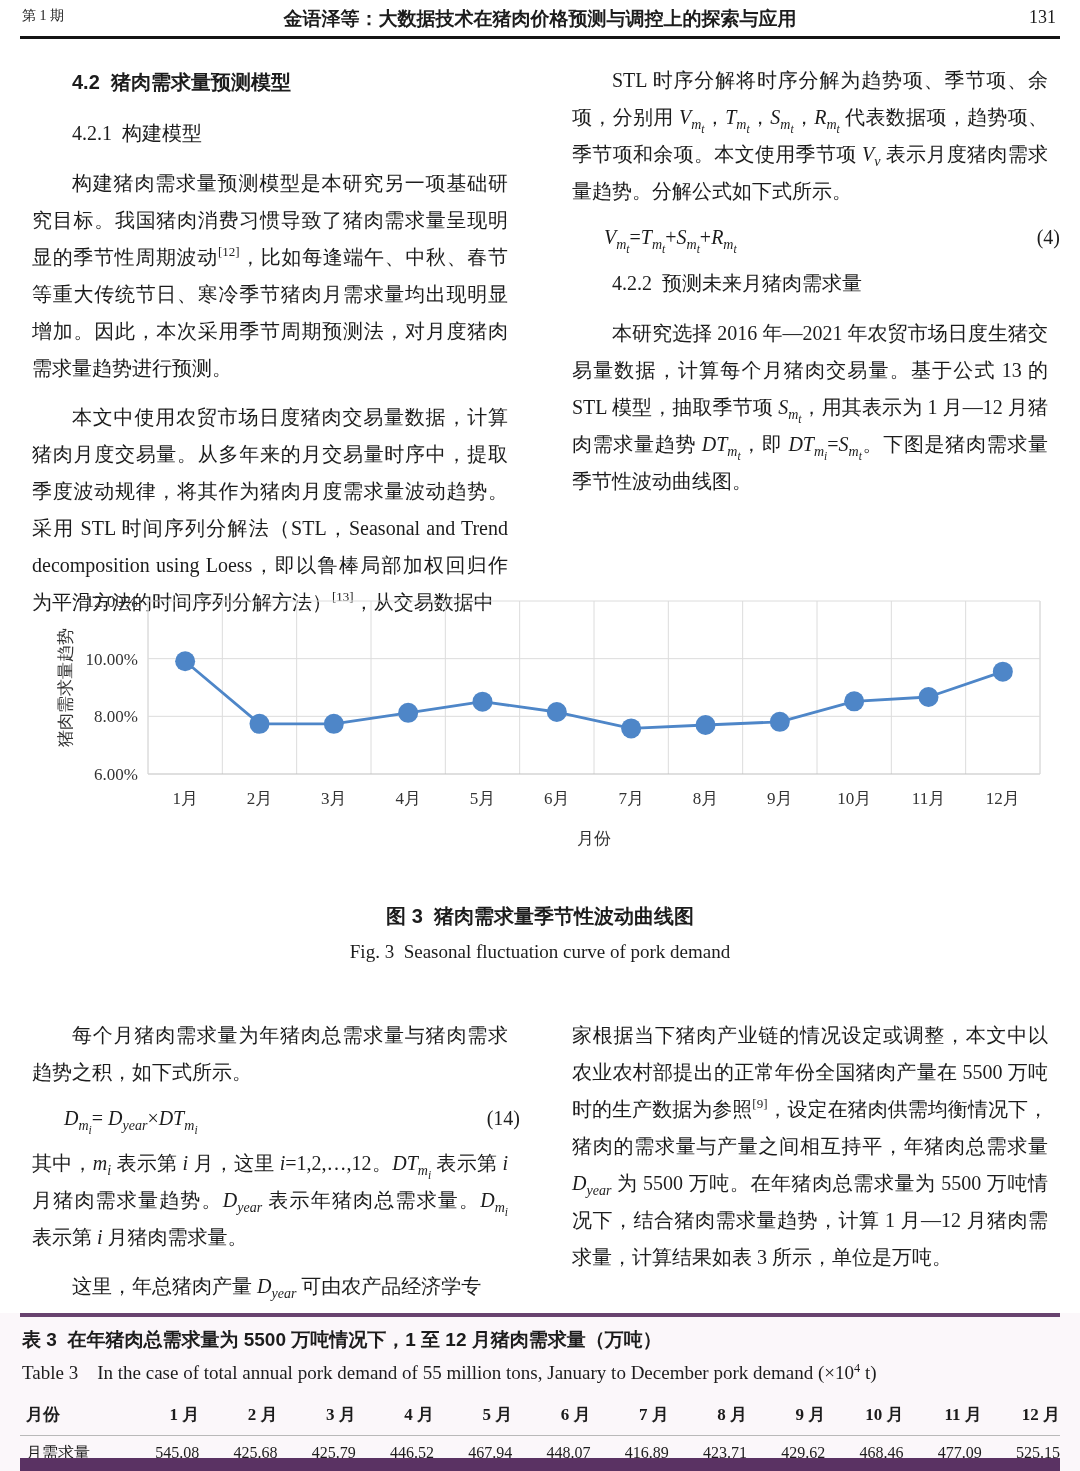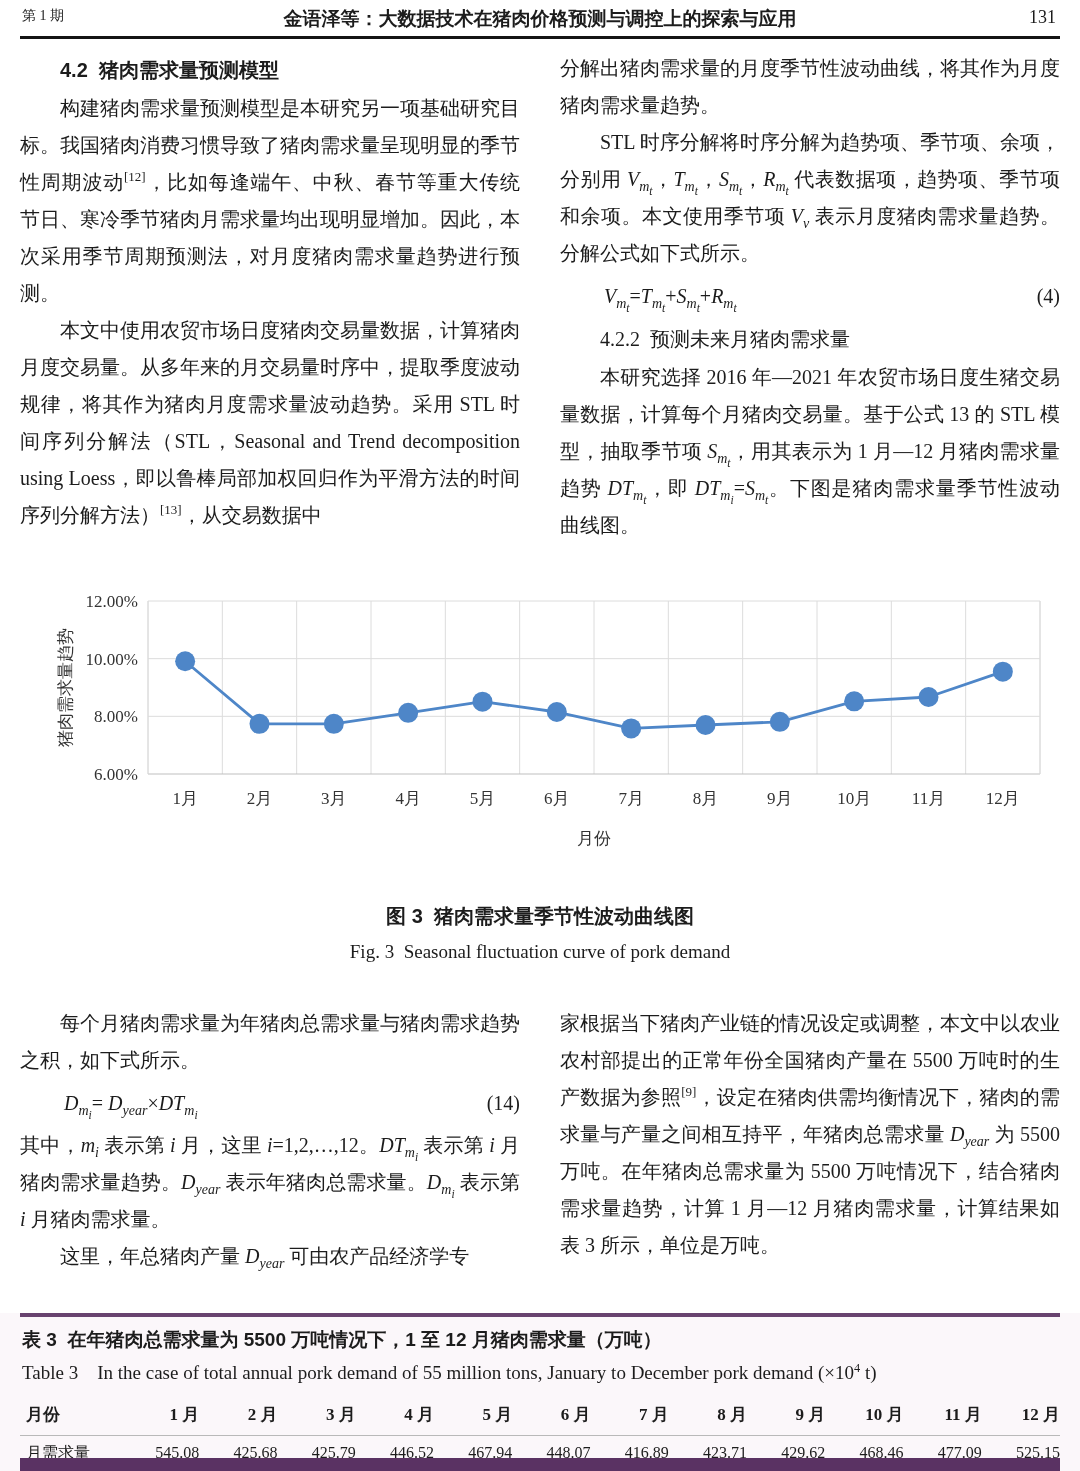--- a/index.html
+++ b/index.html
@@ -9,21 +9,21 @@
 
   
   .hdr-issue{position:absolute;left:22px;top:7px;font-size:14px;}
   .hdr-title{position:absolute;left:0;right:0;top:6px;text-align:center;font-size:19px;font-weight:bold;
              font-family:"Liberation Sans","DejaVu Sans",sans-serif;}
   .hdr-page{position:absolute;right:24px;top:7px;font-size:18px;}
   .hdr-rule{position:absolute;left:20px;right:20px;top:36px;height:3px;background:#141414;}
 
   
   .col{position:absolute;width:500px;font-size:20px;line-height:37px;text-align:justify;}
-  .col p{margin:0;text-indent:2em;}
+  .col p{margin:12px;text-indent:2em;}
   .col p.cont{text-indent:0;}
   .h-bold{font-family:"Liberation Sans","DejaVu Sans",sans-serif;font-weight:bold;font-size:20px;
           line-height:40px;text-indent:0;margin:0;}
   .h-sub{font-size:20px;line-height:39px;text-indent:0;margin:0;font-weight:normal;}
   sub{font-size:70%;line-height:0;}
   sub sub{font-size:82%;}
   sup{font-size:65%;line-height:0;}
   .formula{display:flex;justify-content:space-between;align-items:baseline;
            margin:9px 0;padding-left:2.2em;line-height:30px;}
   .formula .eqnum{font-style:normal;}
@@ -52,26 +52,26 @@
 
 <div class="page">
 
   <div class="hdr-issue keep-space">第 1 期</div>
   <div class="hdr-title">金语泽等：大数据技术在猪肉价格预测与调控上的探索与应用</div>
   <div class="hdr-page">131</div>
   <div class="hdr-rule"></div>
 
   <div class="col" style="left:20px;top:50px;">
     <p class="h-bold keep-space">4.2  猪肉需求量预测模型</p>
+    <p class="h-sub keep-space">4.2.1  构建模型</p>
     <p>构建猪肉需求量预测模型是本研究另一项基础研究目标。我国猪肉消费习惯导致了猪肉需求量呈现明显的季节性周期波动<sup>[12]</sup>，比如每逢端午、中秋、春节等重大传统节日、寒冷季节猪肉月需求量均出现明显增加。因此，本次采用季节周期预测法，对月度猪肉需求量趋势进行预测。</p>
     <p>本文中使用农贸市场日度猪肉交易量数据，计算猪肉月度交易量。从多年来的月交易量时序中，提取季度波动规律，将其作为猪肉月度需求量波动趋势。采用 STL 时间序列分解法（STL，Seasonal and Trend decomposition using Loess，即以鲁棒局部加权回归作为平滑方法的时间序列分解方法）<sup>[13]</sup>，从交易数据中</p>
   </div>
 
   <div class="col" style="left:560px;top:50px;">
-    <p class="cont">分解出猪肉需求量的月度季节性波动曲线，将其作为月度猪肉需求量趋势。</p>
     <p>STL 时序分解将时序分解为趋势项、季节项、余项，分别用 <i>V</i><sub><i>m</i><sub><i>t</i></sub></sub>，<i>T</i><sub><i>m</i><sub><i>t</i></sub></sub>，<i>S</i><sub><i>m</i><sub><i>t</i></sub></sub>，<i>R</i><sub><i>m</i><sub><i>t</i></sub></sub> 代表数据项，趋势项、季节项和余项。本文使用季节项 <i>V</i><sub><i>v</i></sub> 表示月度猪肉需求量趋势。分解公式如下式所示。</p>
     <div class="formula">
       <span class="fx"><i>V</i><sub><i>m</i><sub><i>t</i></sub></sub>=<i>T</i><sub><i>m</i><sub><i>t</i></sub></sub>+<i>S</i><sub><i>m</i><sub><i>t</i></sub></sub>+<i>R</i><sub><i>m</i><sub><i>t</i></sub></sub></span>
       <span class="eqnum">(4)</span>
     </div>
     <p class="h-sub keep-space">4.2.2  预测未来月猪肉需求量</p>
     <p>本研究选择 2016 年—2021 年农贸市场日度生猪交易量数据，计算每个月猪肉交易量。基于公式 13 的 STL 模型，抽取季节项 <i>S</i><sub><i>m</i><sub><i>t</i></sub></sub>，用其表示为 1 月—12 月猪肉需求量趋势 <i>DT</i><sub><i>m</i><sub><i>t</i></sub></sub>，即 <i>DT</i><sub><i>m</i><sub><i>i</i></sub></sub>=<i>S</i><sub><i>m</i><sub><i>t</i></sub></sub>。下图是猪肉需求量季节性波动曲线图。</p>
   </div>
 
   <div class="chart-wrap">

